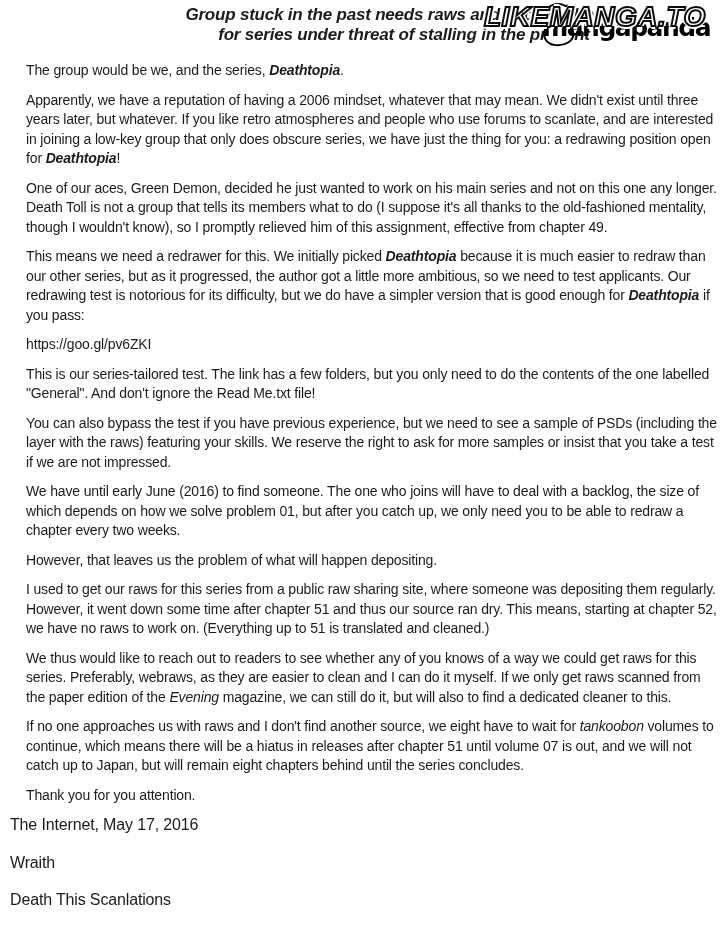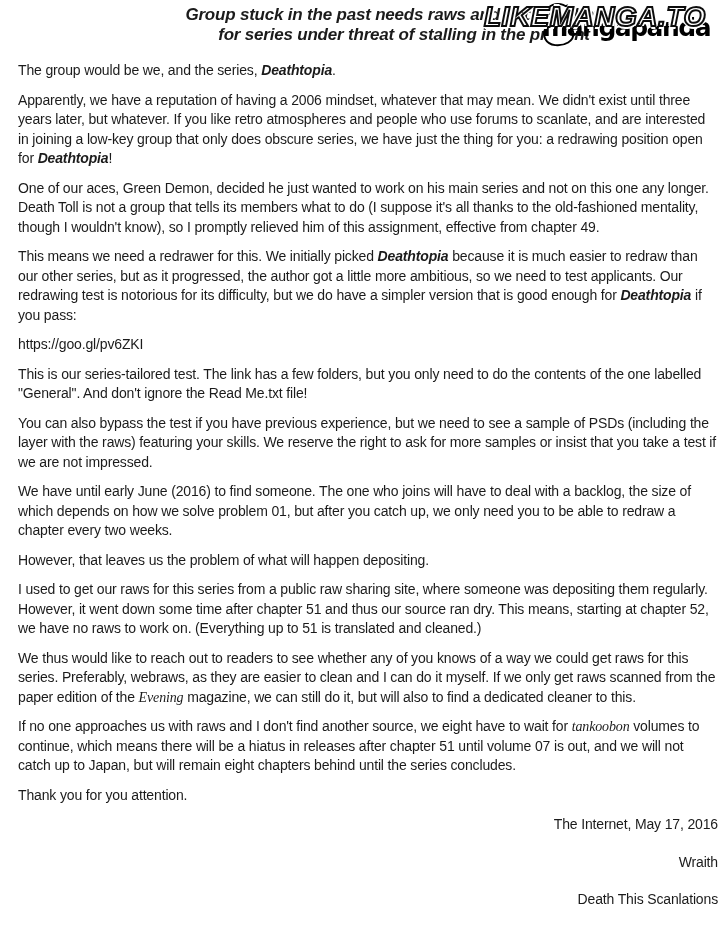--- a/index.html
+++ b/index.html
@@ -76,30 +76,30 @@
   }
   
   .content {
     margin-top: 16px;
     padding: 0 10px;
     font-size: 14px;
     line-height: 19.5px;
     letter-spacing: -0.15px;
   }
   .content p {
-    margin: 0 0 10px 8px;
+    margin: 0 0 10px 16px;
   }
   .em { font-weight: bold; font-style: italic; }
-  .it { font-style: italic; font-family: Liberation Serif, serif; }
+  .it { font-style: italic; }
   
   .signature {
     margin-top: 10px;
     padding: 0 10px;
-    text-align: right;
-    font-size: 14px;
+    text-align: left;
+    font-size: 16px;
     line-height: 19.5px;
     letter-spacing: -0.15px;
   }
   .signature div {
     margin-bottom: 18px;
   }
 </style>
 </head>
 <body>
 

